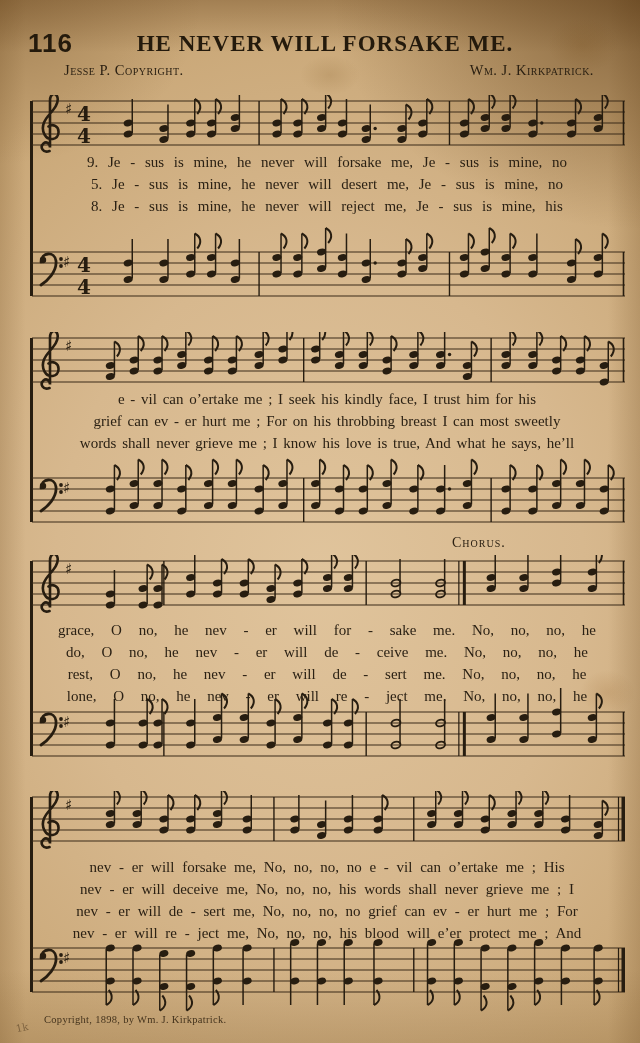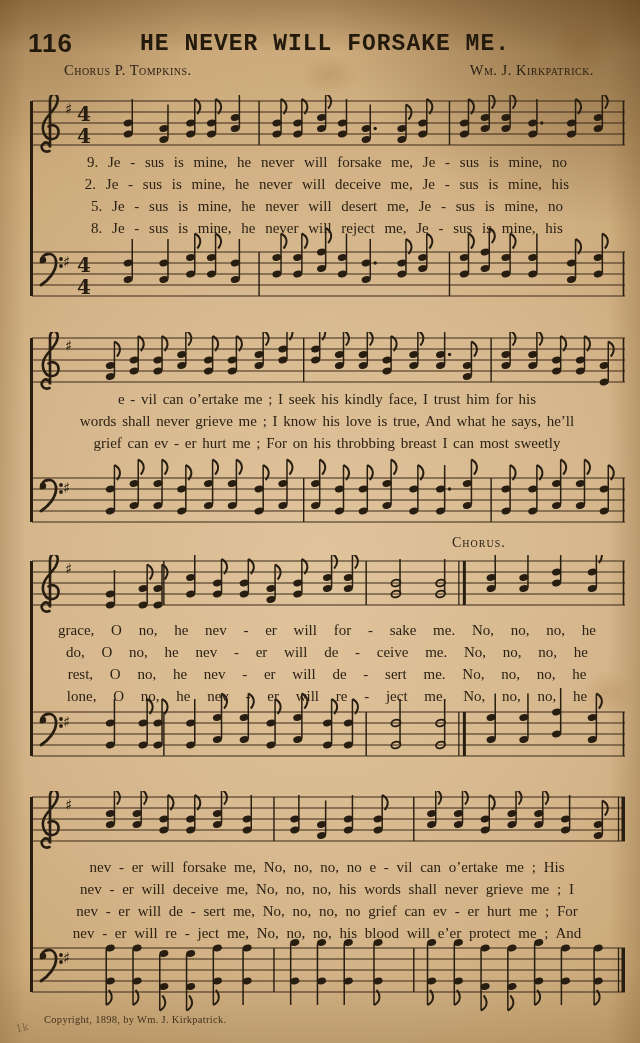--- a/index.html
+++ b/index.html
@@ -17,21 +17,21 @@
     color:#271d10;
   }
   .stain{position:absolute;border-radius:50%;pointer-events:none;}
   .page-num{
     position:absolute;left:28px;top:28px;
     font-family:"Liberation Sans", sans-serif;font-weight:bold;
     font-size:26px;letter-spacing:1px;color:#241a0c;
   }
   .title{
     position:absolute;left:90px;width:470px;top:31px;text-align:center;
-    font-family:Liberation Mono, monospace;font-weight:bold;
+    font-family:Liberation Serif, serif;font-weight:bold;
     font-size:23px;letter-spacing:1px;color:#241a0c;white-space:nowrap;
   }
   .authors{
     position:absolute;left:64px;right:46px;top:62px;
     display:flex;justify-content:space-between;
     font-family:"Liberation Serif", serif;font-variant:small-caps;
     font-size:14.5px;letter-spacing:.5px;color:#2b2012;
   }
   .sys{position:absolute;left:30px;width:600px;}
   .sys svg{display:block;}
@@ -62,21 +62,21 @@
 <div id="page">
 
   <div class="stain" style="left:548px;top:18px;width:70px;height:55px;background:radial-gradient(closest-side,rgba(120,80,30,.22),rgba(120,80,30,0));"></div>
   <div class="stain" style="left:300px;top:55px;width:60px;height:40px;background:radial-gradient(closest-side,rgba(130,92,40,.18),rgba(130,92,40,0));"></div>
   <div class="stain" style="left:580px;top:670px;width:55px;height:45px;background:radial-gradient(closest-side,rgba(150,100,45,.20),rgba(150,100,45,0));"></div>
 
   <div class="page-num">116</div>
   <div class="title">HE NEVER WILL FORSAKE ME.</div>
 
   <div class="authors">
-    <span>Chorus P. Tompkins.</span>
+    <span>Jesse P. Copyright.</span>
     <span>Wm. J. Kirkpatrick.</span>
   </div>
 
   <div class="sys" id="sys1" style="top: 95px; height: 222px;">
       <svg width="600" height="222" viewBox="0 0 600 222">
         <rect x="0" y="6" width="3" height="195" fill="#271d10"></rect>
         <line x1="2" y1="6" x2="595" y2="6" stroke="#3a2b18" stroke-width="1.1"></line>
         <line x1="2" y1="17" x2="595" y2="17" stroke="#3a2b18" stroke-width="1.1"></line>
         <line x1="2" y1="28" x2="595" y2="28" stroke="#3a2b18" stroke-width="1.1"></line>
         <line x1="2" y1="39" x2="595" y2="39" stroke="#3a2b18" stroke-width="1.1"></line>
@@ -738,28 +738,27 @@
         <ellipse cx="568.225" cy="190" rx="4.6" ry="3.3" transform="rotate(-15 568.225 190)" fill="#271d10"></ellipse>
         <line x1="564.125" y1="158" x2="564.125" y2="214" stroke="#271d10" stroke-width="1.5"></line>
         <path d="M 564.125 214 c 6 -3 7.5 -9 2.5 -15" fill="none" stroke="#271d10" stroke-width="2"></path>
         <path d="M 516.6 235 Q 523.6 246 530.6 235" fill="none" stroke="#271d10" stroke-width="1.6"></path>
         <circle cx="523.6" cy="238" r="1.7" fill="#271d10"></circle>
       </svg>
     </div>
 
   <div class="lyrics ws1" id="lyr1" style="top:151px;">
       <div>9. Je - sus is mine, he never will forsake me, Je - sus is mine, no</div>
-      <div>2. Je - sus is mine, he never will deceive me, Je - sus is mine, his</div>
       <div>5. Je - sus is mine, he never will desert me, Je - sus is mine, no</div>
       <div>8. Je - sus is mine, he never will reject me, Je - sus is mine, his</div>
     </div>
   <div class="lyrics ws2" id="lyr2" style="top:388px;">
       <div>e - vil can o’ertake me ; I seek his kindly face, I trust him for his</div>
+      <div>grief can ev - er hurt me ; For on his throbbing breast I can most sweetly</div>
       <div>words shall never grieve me ; I know his love is true, And what he says, he’ll</div>
-      <div>grief can ev - er hurt me ; For on his throbbing breast I can most sweetly</div>
     </div>
   <div class="lyrics ws4" id="lyr4" style="top:856px;">
       <div>nev - er will forsake me, No, no, no, no e - vil can o’ertake me ; His</div>
       <div>nev - er will deceive me, No, no, no, his words shall never grieve me ; I</div>
       <div>nev - er will de - sert me, No, no, no, no grief can ev - er hurt me ; For</div>
       <div>nev - er will re - ject me, No, no, no, his blood will e’er protect me ; And</div>
     </div>
   <div class="lyrics ws3" id="lyr3" style="top:619px;">
       <div>grace, O no, he nev - er will for - sake me. No, no, no, he</div>
       <div>do, O no, he nev - er will de - ceive me. No, no, no, he</div>

